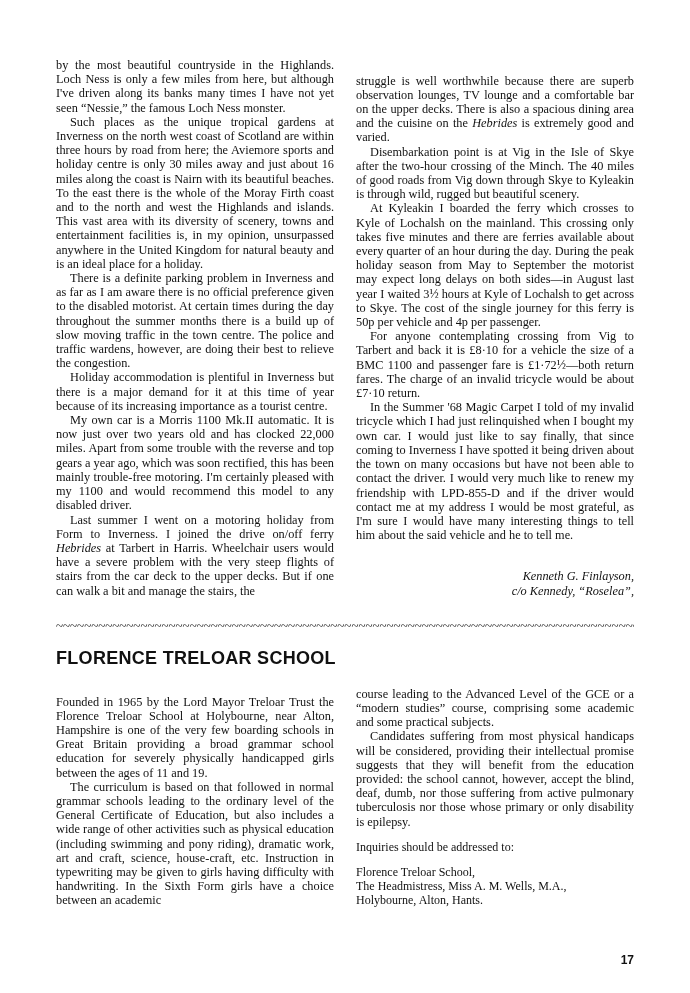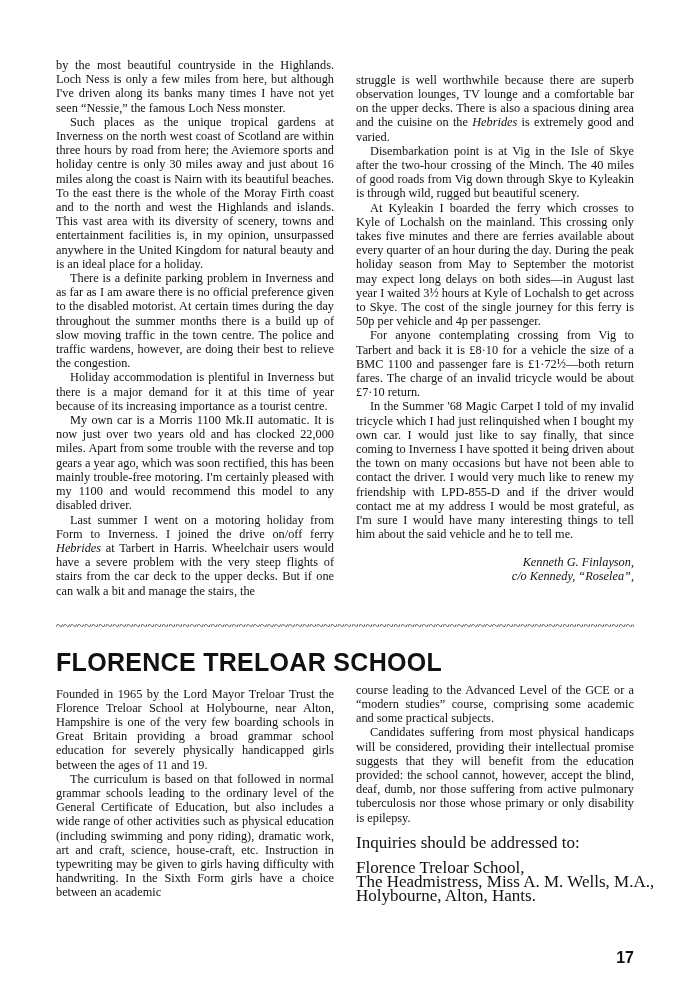--- a/index.html
+++ b/index.html
@@ -24,36 +24,36 @@
   }
   .content {
     position: absolute;
     left: 56px;
     top: 58px;
     width: 578px;
   }
   .cols {
     display: flex;
     gap: 22px;
-    align-items: center;
+    align-items: flex-end;
   }
   .col {
     width: 278px;
   }
   p {
     margin: 0;
     font-size: 12.3px;
     line-height: 14.2px;
     text-align: justify;
     text-indent: 14px;
     hyphens: auto;
   }
   p.noindent { text-indent: 0; }
   .sig {
-    margin-top: 13px;
+    margin-top: 27px;
     font-size: 12.3px;
     line-height: 14.2px;
     text-align: right;
     font-style: italic;
     text-indent: 0;
   }
   .sig div { white-space: nowrap; }
   .divider {
     margin: 22px 0 0 0;
     height: 12px;
@@ -62,38 +62,38 @@
     line-height: 12px;
     font-size: 13px;
     letter-spacing: 0px;
     color: #111;
     white-space: nowrap;
     font-family: "Liberation Serif", serif;
   }
   .section-title {
     font-family: "Liberation Sans", sans-serif;
     font-weight: bold;
-    font-size: 25px;
+    font-size: 18px;
     letter-spacing: 0.3px;
-    margin: 16px 0 6px 0;
+    margin: 16px 0 18px 0;
   }
   .addr {
     margin-top: 11px;
-    font-size: 17px;
+    font-size: 12px;
     line-height: 14.2px;
     text-indent: 0;
   }
   .addr div { white-space: nowrap; }
   .page-number {
     position: absolute;
     right: 56px;
     bottom: 26px;
     font-family: "Liberation Sans", sans-serif;
     font-weight: bold;
-    font-size: 16px;
+    font-size: 12px;
   }
   em { font-style: italic; }
   .tilde-row {
     display: block;
     transform: scaleX(1.0);
   }
 </style>
 </head>
 <body>
 

